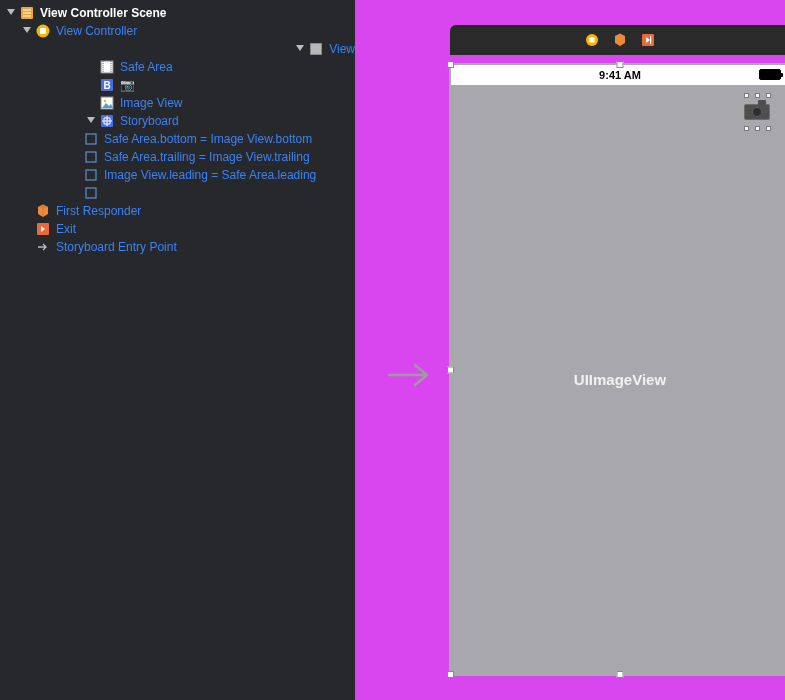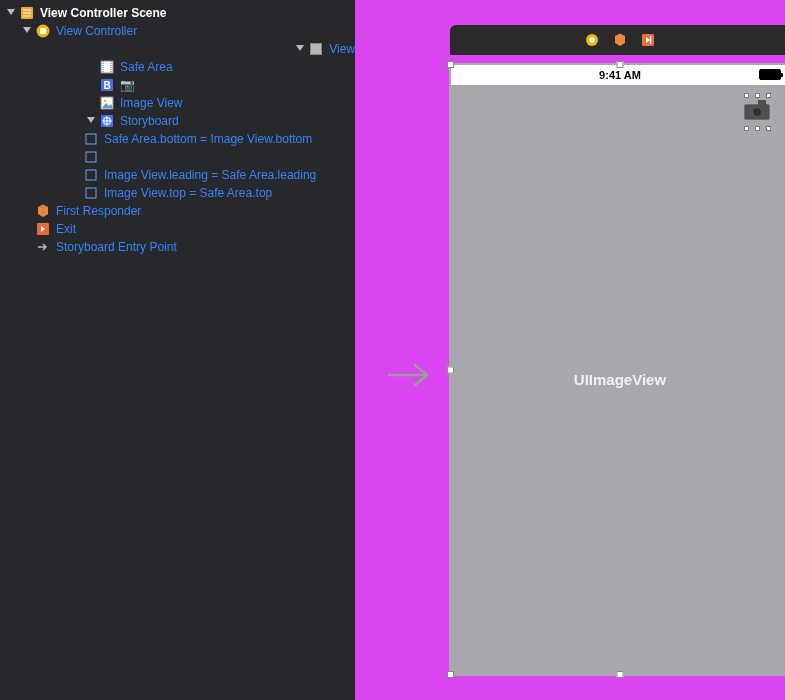--- a/index.html
+++ b/index.html
@@ -227,40 +227,40 @@
     <span class="label">Safe Area.bottom = Image View.bottom</span>
   </div>
   <div class="node indent-4">
     <span class="disclosure" style="visibility:hidden"></span>
     <span class="ico icon-constraint">
       <svg width="14" height="14" viewBox="0 0 14 14">
           <rect x="2" y="2" width="10" height="10" stroke="#6EA0F0" fill="none"></rect>
           <rect x="8" y="2" width="4" height="10" fill="#6EA0F0"></rect>
         </svg>
     </span>
+    <span class="label">Safe Area.trailing = Image View.trailing</span>
   </div>
   <div class="node indent-4">
     <span class="disclosure" style="visibility:hidden"></span>
     <span class="ico icon-constraint">
       <svg width="14" height="14" viewBox="0 0 14 14">
           <rect x="2" y="2" width="10" height="10" stroke="#6EA0F0" fill="none"></rect>
           <rect x="2" y="2" width="4" height="10" fill="#6EA0F0"></rect>
         </svg>
     </span>
     <span class="label">Image View.leading = Safe Area.leading</span>
   </div>
   <div class="node indent-4">
     <span class="disclosure" style="visibility:hidden"></span>
     <span class="ico icon-constraint">
       <svg width="14" height="14" viewBox="0 0 14 14">
           <rect x="2" y="2" width="10" height="10" stroke="#6EA0F0" fill="none"></rect>
           <rect x="2" y="2" width="10" height="4" fill="#6EA0F0"></rect>
         </svg>
     </span>
-    <span class="label">Image View.top = Safe Area.top</span>
   </div>
 
   <div class="node indent-1">
     <span class="disclosure" style="visibility:hidden"></span>
     <span class="ico">
       <svg width="14" height="14" viewBox="0 0 14 14">
           <path d="M2 3 L7 0.5 L12 3 L12 10 L7 13 L2 10 Z" fill="#EC8A3C"></path>
           <path d="M7 0.5 L7 13 M2 3 L12 3" stroke="#c9742c" stroke-width="0.6"></path>
         </svg>
     </span>

